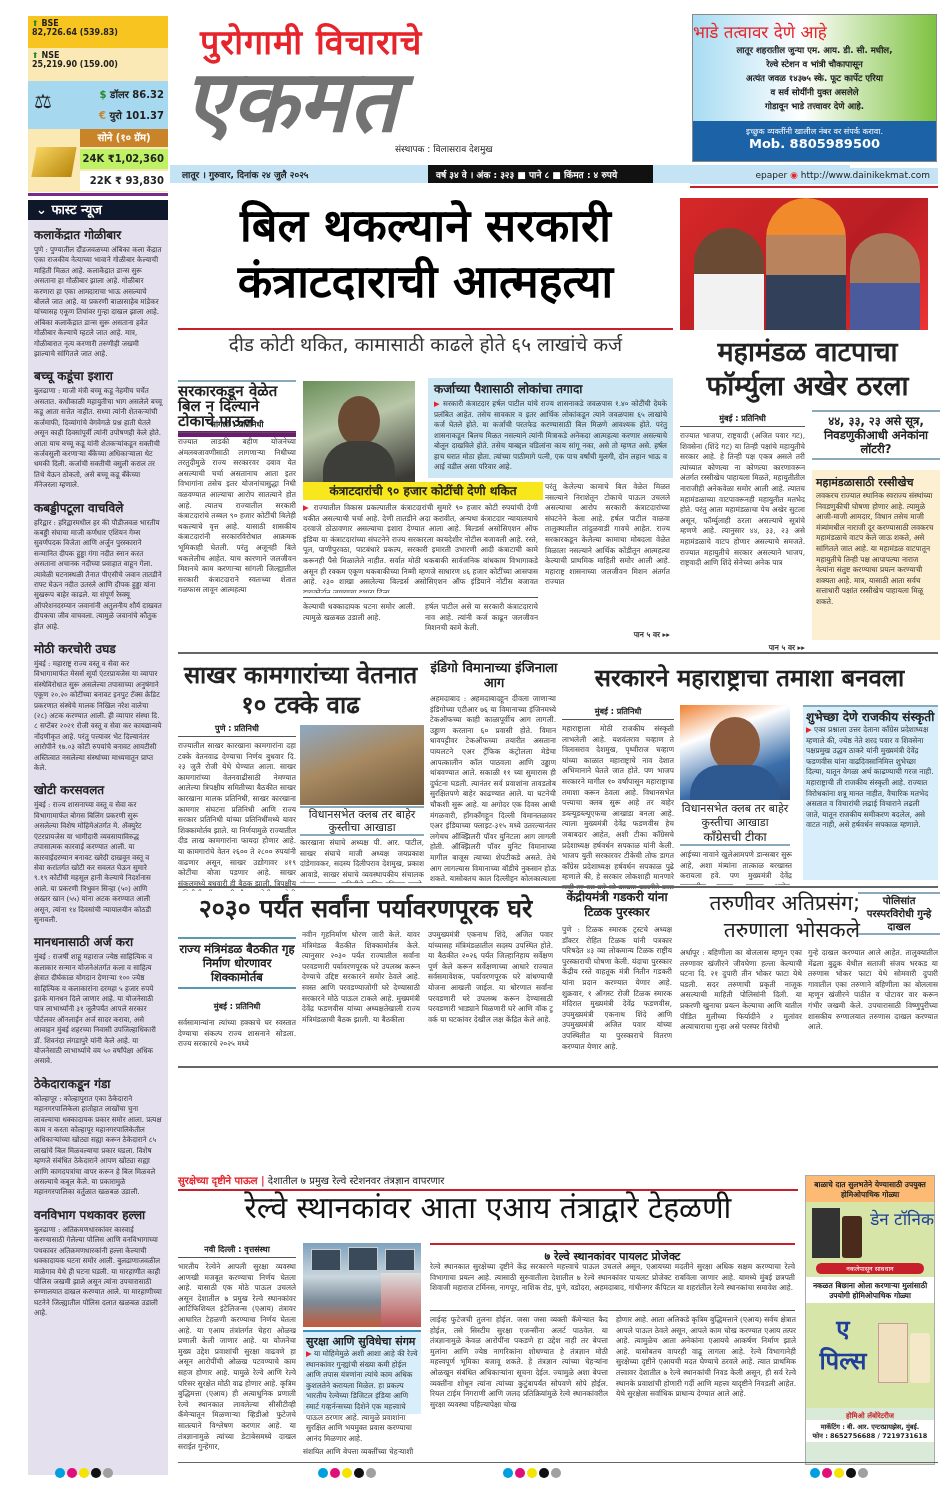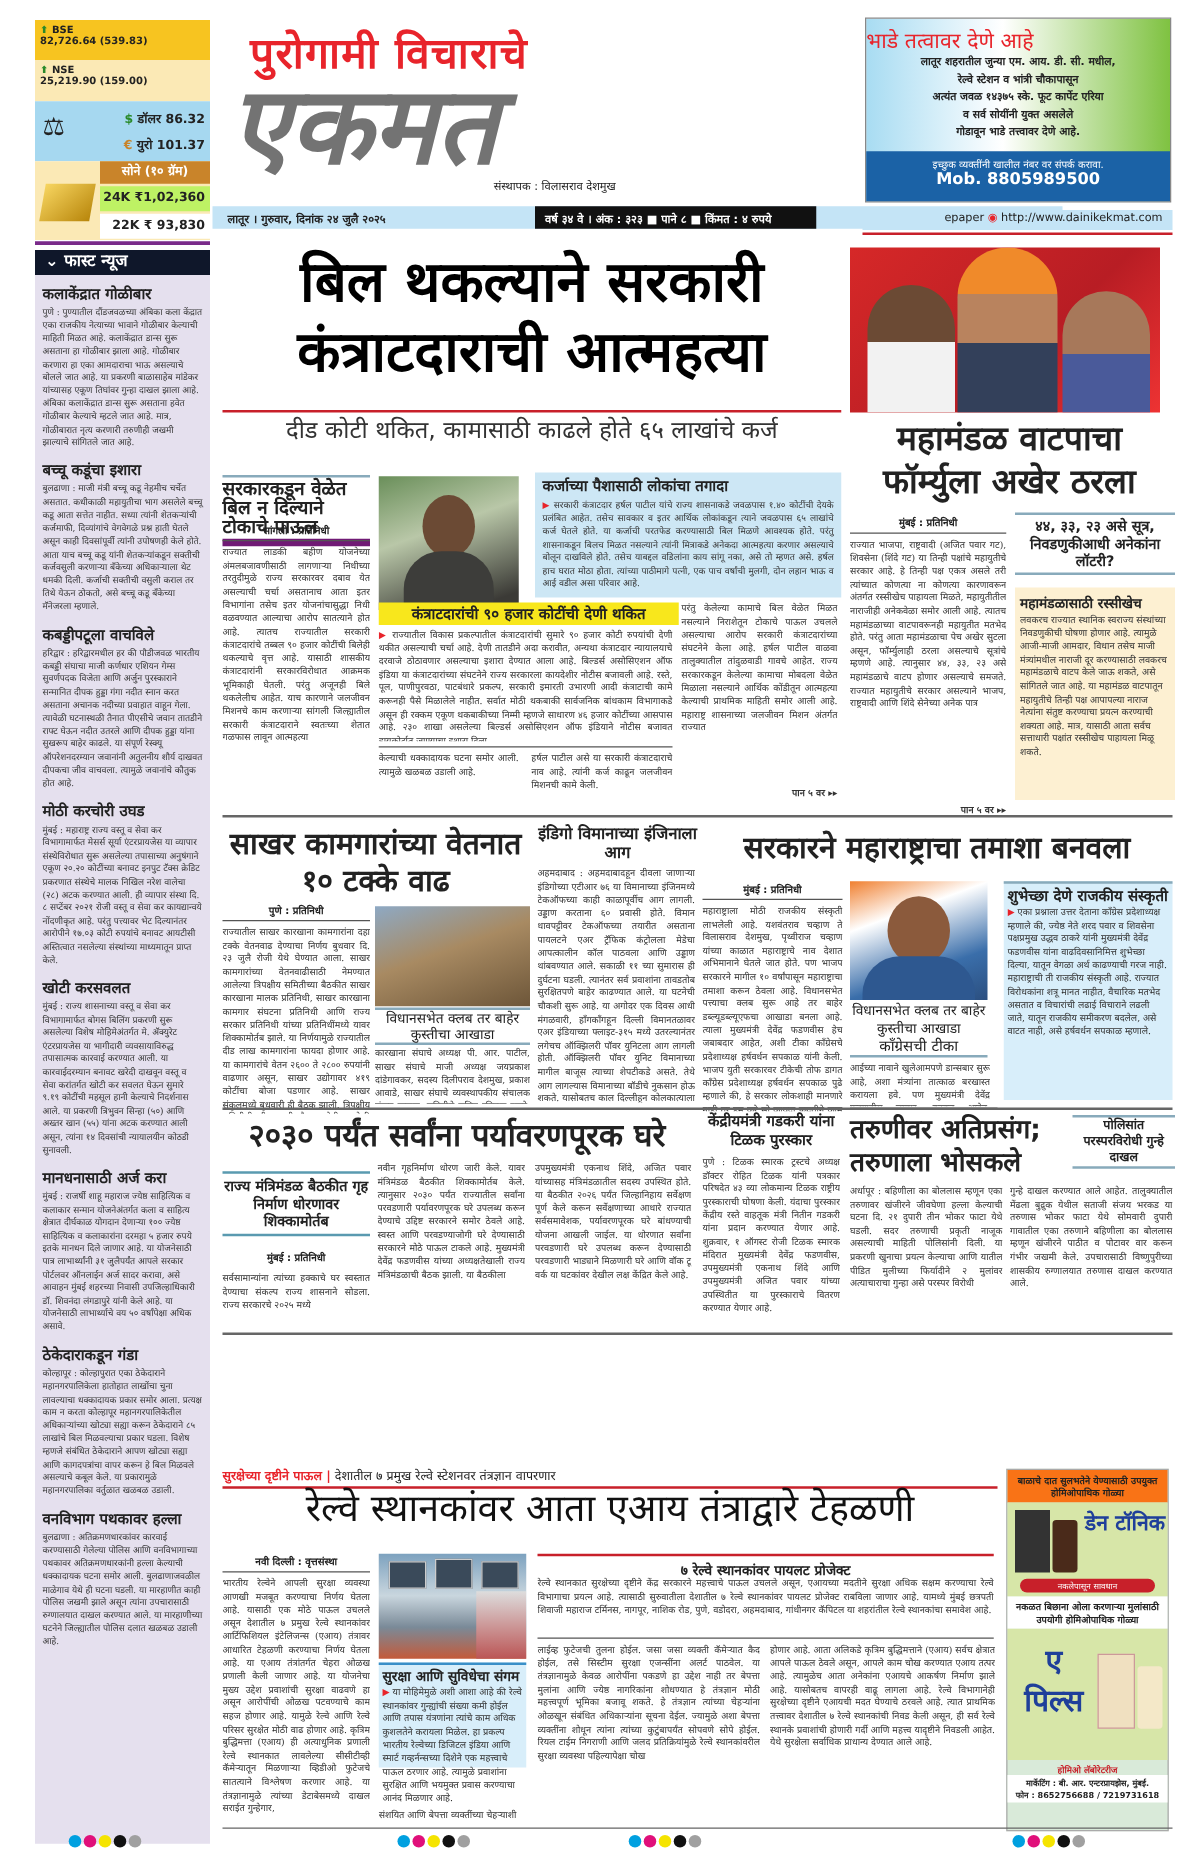--- a/index.html
+++ b/index.html
@@ -64,21 +64,21 @@
 #indigo-h{left:430px;top:660px;width:128px;font-size:13px;font-weight:bold;text-align:center;line-height:15px}
 #govt-h{left:562px;top:663px;width:375px;font-size:24px;font-weight:bold;text-align:center;line-height:30px}
 #photo3{left:680px;top:705px;width:110px;height:95px;background:linear-gradient(160deg,#f08030 0%,#fff 30%,#3a6eaa 70%,#2b4f80)}
 #vidh2{left:680px;top:802px;width:110px;font-size:11px;text-align:center;line-height:14px;border-bottom:2px solid #8ab}
 #culture{left:803px;top:705px;width:135px;height:175px;background:#d8eefa;border-top:2px solid #8ab;padding:3px}
 #culture h4{font-size:12px;font-weight:bold;line-height:15px}
 
 #house-h{left:178px;top:892px;width:375px;font-size:25px;font-weight:bold;text-align:center;line-height:34px}
 #cab-h{left:178px;top:937px;width:118px;font-size:11.5px;font-weight:bold;text-align:center;line-height:14px;border-top:2px solid #5a9ab0;border-bottom:2px solid #5a9ab0;padding:3px 0}
 #gadkari-h{left:562px;top:890px;width:110px;font-size:12px;font-weight:bold;text-align:center;line-height:15px}
-#taruni-h{left:680px;top:890px;width:180px;font-size:21px;font-weight:bold;text-align:left;line-height:27px}
+#taruni-h{left:680px;top:890px;width:180px;font-size:21px;font-weight:normal;text-align:right;line-height:27px}
 #police-h{left:858px;top:892px;width:82px;font-size:10px;font-weight:bold;text-align:center;line-height:13px;border-top:2px solid #8ab;border-bottom:2px solid #8ab}
 
 #kicker{left:178px;top:1173px;width:620px;font-size:10px;border-bottom:2px solid #c8202a;padding-bottom:2px}
 #kicker .r{color:#e8242b;font-weight:bold}
 #rail-h{left:178px;top:1188px;width:620px;font-size:30px;text-align:center;line-height:40px;color:#111}
 #photo4{left:303px;top:1243px;width:118px;height:84px;background:linear-gradient(180deg,#7da2bf,#c9d6de 40%,#7a8a98 70%,#c45a3a)}
 #safety{left:303px;top:1330px;width:118px;height:84px;background:#d8eefa;border-top:2px solid #3a8fc8;padding:3px}
 #safety h4{font-size:11px;font-weight:bold;line-height:14px}
 #pilot-h{left:430px;top:1243px;width:365px;font-size:11px;font-weight:bold;text-align:center;border-top:2px solid #c8202a;padding-top:3px}
 #ad2{left:805px;top:1175px;width:130px;height:290px;background:#d9ead9;border:1px solid #aaa}
@@ -294,25 +294,25 @@
   <div class="t" style="text-align:left"><span style="color:#e8242b">▶</span> <span>या मोहिमेमुळे अशी आशा आहे की रेल्वे स्थानकांवर गुन्ह्यांची संख्या कमी होईल आणि तपास यंत्रणांना त्यांचे काम अधिक कुशलतेने करायला मिळेल. हा प्रकल्प भारतीय रेल्वेच्या डिजिटल इंडिया आणि स्मार्ट गव्हर्नन्सच्या दिशेने एक महत्त्वाचे पाऊल ठरणार आहे. त्यामुळे प्रवाशांना सुरक्षित आणि भयमुक्त प्रवास करण्याचा आनंद मिळणार आहे.</span></div>
 </div>
 <div class="abs t" style="left:303px;top:1447px;width:118px;height:11px;overflow:hidden">संशयित आणि बेपत्ता व्यक्तींच्या चेहऱ्याशी</div>
 <div id="pilot-h" class="abs">७ रेल्वे स्थानकांवर पायलट प्रोजेक्ट</div>
 <div class="abs t" style="left:430px;top:1262px;width:365px;height:45px;overflow:hidden">रेल्वे स्थानकात सुरक्षेच्या दृष्टीने केंद्र सरकारने महत्त्वाचे पाऊल उचलले असून, एआयच्या मदतीने सुरक्षा अधिक सक्षम करण्याचा रेल्वे विभागाचा प्रयत्न आहे. त्यासाठी सुरुवातीला देशातील ७ रेल्वे स्थानकांवर पायलट प्रोजेक्ट राबविला जाणार आहे. यामध्ये मुंबई छत्रपती शिवाजी महाराज टर्मिनस, नागपूर, नाशिक रोड, पुणे, वडोदरा, अहमदाबाद, गांधीनगर कॅपिटल या शहरांतील रेल्वे स्थानकांचा समावेश आहे.</div>
 <div class="abs" style="left:430px;top:1310px;width:365px;height:1px;background:#555"></div>
 <div class="abs t" style="left:430px;top:1315px;width:178px;height:143px;overflow:hidden">लाईव्ह फुटेजची तुलना होईल. जसा जसा व्यक्ती कॅमेऱ्यात कैद होईल, तसे सिस्टीम सुरक्षा एजन्सींना अलर्ट पाठवेल. या तंत्रज्ञानामुळे केवळ आरोपींना पकडणे हा उद्देश नाही तर बेपत्ता मुलांना आणि ज्येष्ठ नागरिकांना शोधण्यात हे तंत्रज्ञान मोठी महत्त्वपूर्ण भूमिका बजावू शकते. हे तंत्रज्ञान त्यांच्या चेहऱ्यांना ओळखून संबंधित अधिकाऱ्यांना सूचना देईल. ज्यामुळे अशा बेपत्ता व्यक्तींना शोधून त्यांना त्यांच्या कुटुंबापर्यंत सोपवणे सोपे होईल. रियल टाईम निगराणी आणि जलद प्रतिक्रियांमुळे रेल्वे स्थानकांवरील सुरक्षा व्यवस्था पहिल्यापेक्षा चोख</div>
 <div class="abs t" style="left:616px;top:1315px;width:180px;height:143px;overflow:hidden">होणार आहे. आता अलिकडे कृत्रिम बुद्धिमत्ताने (एआय) सर्वच क्षेत्रात आपले पाऊल ठेवले असून, आपले काम चोख करण्यात एआय तत्पर आहे. त्यामुळेच आता अनेकांना एआयचे आकर्षण निर्माण झाले आहे. यासोबतच वापरही वाढू लागला आहे. रेल्वे विभागानेही सुरक्षेच्या दृष्टीने एआयची मदत घेण्याचे ठरवले आहे. त्यात प्राथमिक तत्त्वावर देशातील ७ रेल्वे स्थानकांची निवड केली असून, ही सर्व रेल्वे स्थानके प्रवाशांची होणारी गर्दी आणि महत्त्व यादृष्टीने निवडली आहेत. येथे सुरक्षेला सर्वाधिक प्राधान्य देण्यात आले आहे.</div>
 
 <div id="ad2" class="abs">
-  <div style="font-size:7.5px;font-weight:bold;text-align:center;padding:3px;background:#f97316">बाळाचे दात सुलभतेने येण्यासाठी उपयुक्त होमिओपाथिक गोळ्या</div>
+  <div style="font-size:7.5px;font-weight:bold;text-align:center;padding:3px;background:#fdba74">बाळाचे दात सुलभतेने येण्यासाठी उपयुक्त होमिओपाथिक गोळ्या</div>
   <div style="height:75px;position:relative;background:#d7e6a8">
     <span style="position:absolute;left:6px;top:6px;width:28px;height:50px;background:#333"></span>
     <span style="position:absolute;left:36px;top:14px;width:20px;height:42px;background:#4a2a1a;border-radius:3px"></span>
-    <div style="position:absolute;left:60px;top:6px;width:68px;font-size:17px;font-weight:bold;color:#1f3f9a;text-align:center;line-height:22px">डेन टॉनिक</div>
+    <div style="position:absolute;left:60px;top:6px;width:68px;font-size:17px;font-weight:normal;color:#1f3f9a;text-align:right;line-height:22px">डेन टॉनिक</div>
     <div style="position:absolute;left:10px;right:10px;bottom:3px;background:#c8202a;color:#fff;font-size:6.5px;text-align:center;border-radius:6px;padding:1px">नकलेपासून सावधान</div>
   </div>
   <div style="font-size:7.5px;font-weight:bold;text-align:center;padding:3px;background:#fff">नकळत बिछाना ओला करणाऱ्या मुलांसाठी उपयोगी होमिओपाथिक गोळ्या</div>
   <div style="height:105px;position:relative;background:#d7e6a8">
     <div style="position:absolute;left:6px;top:10px;width:62px;font-size:24px;font-weight:bold;color:#1f3f9a;text-align:center;line-height:32px">ए पिल्स</div>
     <span style="position:absolute;left:72px;top:20px;width:30px;height:60px;background:#f0e0c0;border:1px solid #c99"></span>
     <span style="position:absolute;left:104px;top:30px;width:20px;height:50px;background:#f4e8c8;border-radius:3px"></span>
   </div>
   <div style="font-size:7px;text-align:center;color:#c8202a;font-weight:bold;margin-top:3px">होमिओ लॅबोरेटरीज</div>
   <div style="font-size:6.5px;text-align:center;background:#fff;padding:2px;font-weight:bold">

